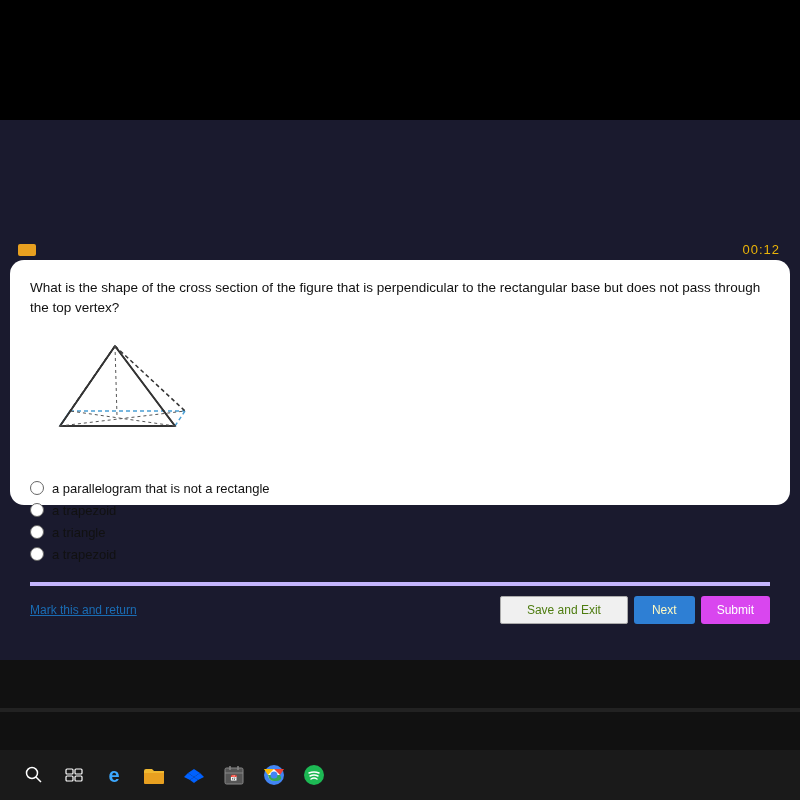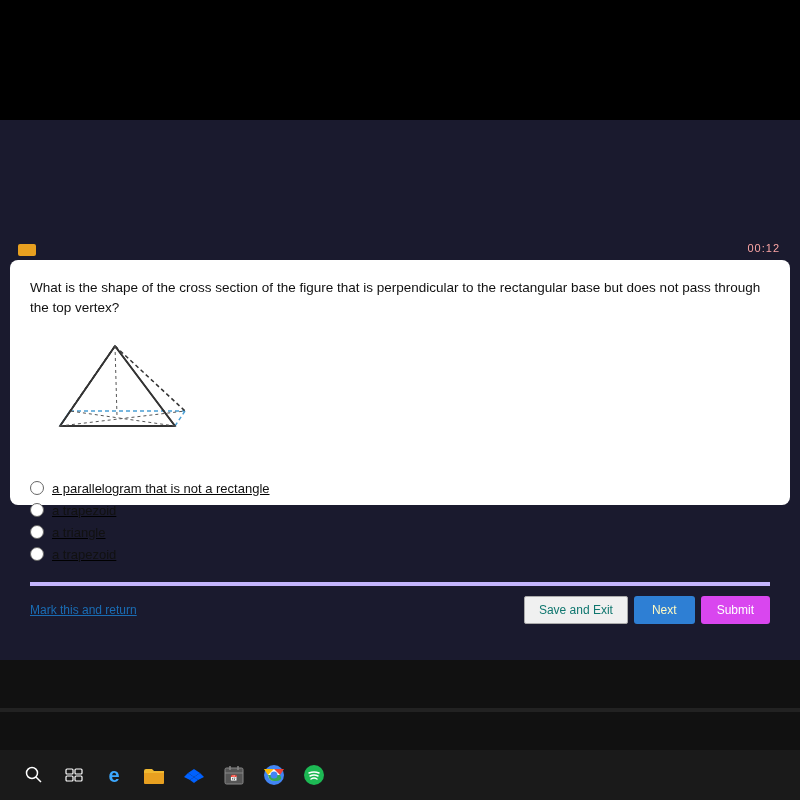--- a/index.html
+++ b/index.html
@@ -23,33 +23,33 @@
     }
 
     
     .content-area {
       position: absolute;
       top: 140px;
       left: 10px;
       right: 10px;
       bottom: 155px;
       background: #fff;
-      border-radius: 8px;
+      border-radius: 14px;
       padding: 18px 20px 15px 20px;
       display: flex;
       flex-direction: column;
     }
 
     
     .time-display {
       position: absolute;
       top: 122px;
       right: 20px;
-      color: #fca5a5;
-      font-size: 11px;
+      color: #eab308;
+      font-size: 13px;
       letter-spacing: 1px;
     }
 
     
     .question-text {
       font-size: 13.5px;
       color: #111;
       line-height: 1.5;
       margin-bottom: 12px;
     }
@@ -58,21 +58,20 @@
     .figure-area {
       margin-bottom: 16px;
     }
 
     
     .answer-choices {
       display: flex;
       flex-direction: column;
       gap: 7px;
       margin-bottom: 20px;
-      text-decoration: underline;
     }
 
     .answer-option {
       display: flex;
       align-items: center;
       gap: 8px;
       font-size: 13px;
       color: #111;
     }
 
@@ -105,23 +104,23 @@
 
     .button-group {
       display: flex;
       gap: 6px;
       align-items: center;
     }
 
     .btn-save {
       background: #f0f0f0;
       border: 1px solid #aaa;
-      color: #0f766e;
+      color: #4d7c0f;
       font-size: 12px;
-      padding: 6px 14px;
+      padding: 6px 26px;
       cursor: pointer;
       border-radius: 2px;
     }
 
     .btn-next {
       background: #2e7fd4;
       border: none;
       color: #fef9c3;
       font-size: 12px;
       padding: 7px 18px;

